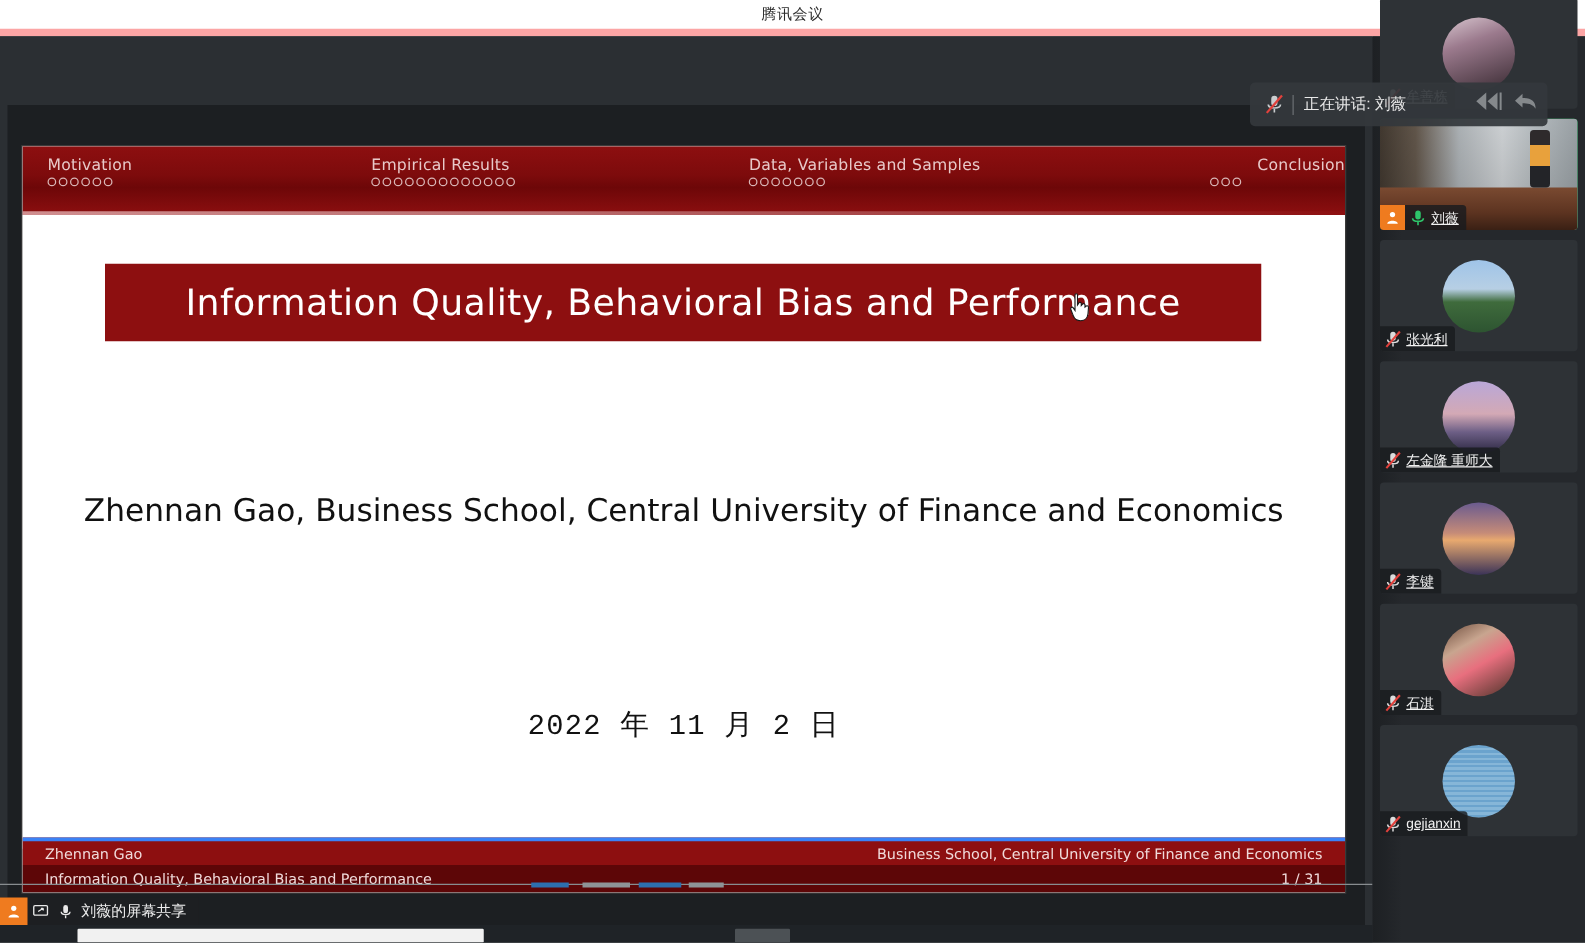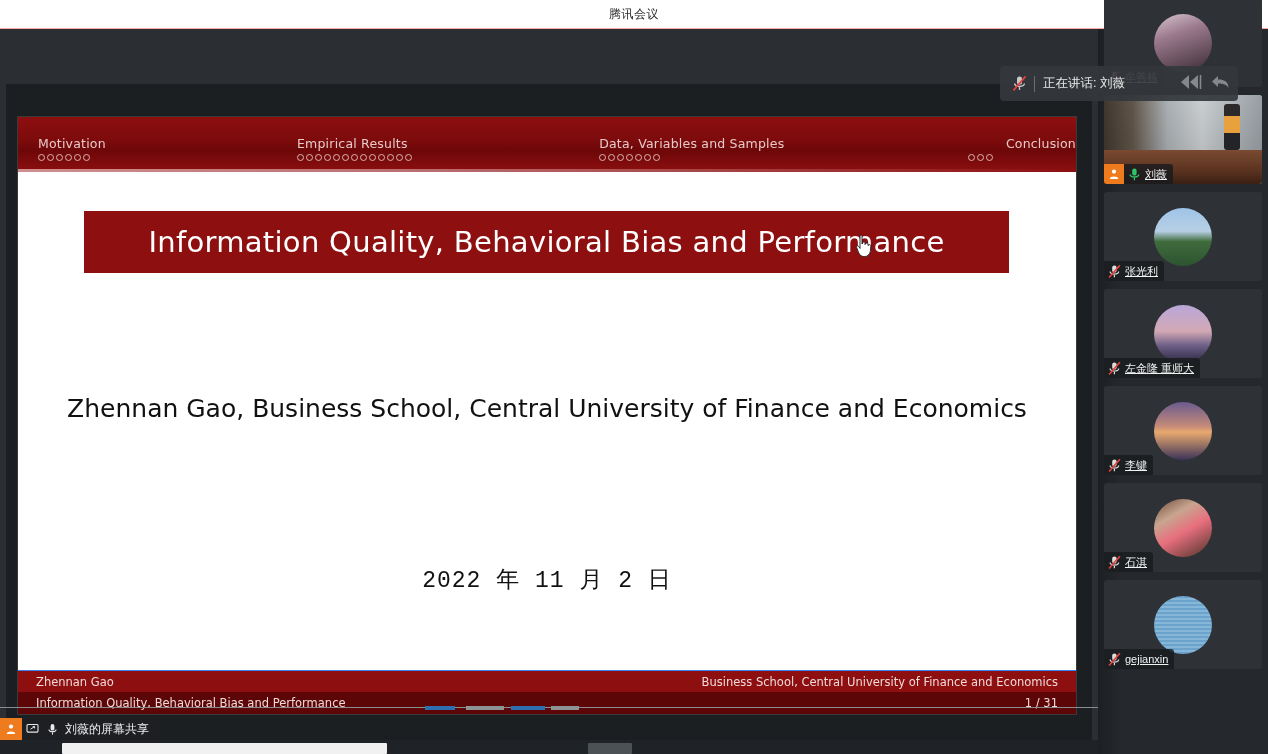--- a/index.html
+++ b/index.html
@@ -9,21 +9,21 @@
     overflow: hidden; background: #2b2f33;
   }
   .app {
     position: relative; width: 1268px; height: 754px;
     background: #2b2f33;
   }
 
   
   .titlebar {
     position: absolute; left: 0; top: 0; width: 1268px; height: 29px;
-    background: #ffffff; border-bottom: 1px solid #fca5a5;
+    background: #ffffff; border-bottom: 6px solid #fca5a5;
     display: flex; align-items: center; justify-content: center;
   }
   .titlebar-text {
     font-size: 12px; color: #2b2b2b; letter-spacing: .5px;
   }
   .winbtns {
     position: absolute; right: 0; top: 0; height: 29px;
     display: flex; align-items: center;
   }
   .winbtn {
@@ -58,21 +58,21 @@
     background: linear-gradient(to bottom, #8d0f10 0%, #7d0b0c 42%, #6d0708 60%, #8d0f10 100%);
     overflow: hidden;
   }
   .slide-header::after {
     content: ""; position: absolute; left: 0; bottom: 0; width: 100%; height: 3px;
     background: linear-gradient(to right, #e7b9ba, #c98a8c 40%, #8d0f10);
     opacity: .75;
   }
   .nav-sections {
     position: absolute; left: 0; top: 0; width: 100%; height: 100%;
-    display: flex; padding: 19px 0 0 20px;
+    display: flex; padding: 7px 0 0 20px;
   }
   .nav-sec { position: relative; }
   .nav-sec.s0 { width: 264px; }
   .nav-sec.s1 { width: 376px; }
   .nav-sec.s2 { width: 308px; }
   .nav-sec.s3 { width: 110px; text-align: right; }
   .nav-title {
     font-size: 12.5px; color: #e8c9c9; font-family: "DejaVu Sans", sans-serif;
     letter-spacing: .2px; white-space: nowrap;
   }
@@ -106,21 +106,21 @@
     text-align: center; font-size: 23px; color: #111;
     font-family: Liberation Mono, monospace; letter-spacing: 1px;
   }
 
   .slide-footer { position: absolute; left: 0; bottom: 0; width: 100%; }
   .footer-row {
     display: flex; align-items: center; justify-content: space-between;
     padding: 0 18px; height: 22px; font-size: 11.5px;
     color: #f0dada; font-family: "DejaVu Sans", sans-serif;
   }
-  .footer-row.top { background: #8d0f10; border-top: 1px solid #3b82f6; }
+  .footer-row.top { background: #8d0f10; border-top: 3px solid #3b82f6; }
   .footer-row.bot { background: #5d0607; }
 
   
   .speaker-bar {
     position: absolute; left: 1000px; top: 66px; width: 238px; height: 35px;
     background: rgba(52,56,60,.93); border-radius: 4px;
     display: flex; align-items: center; padding: 0 8px; z-index: 40;
   }
   .speaker-mic { width: 22px; display: flex; justify-content: center; }
   .speaker-div {

